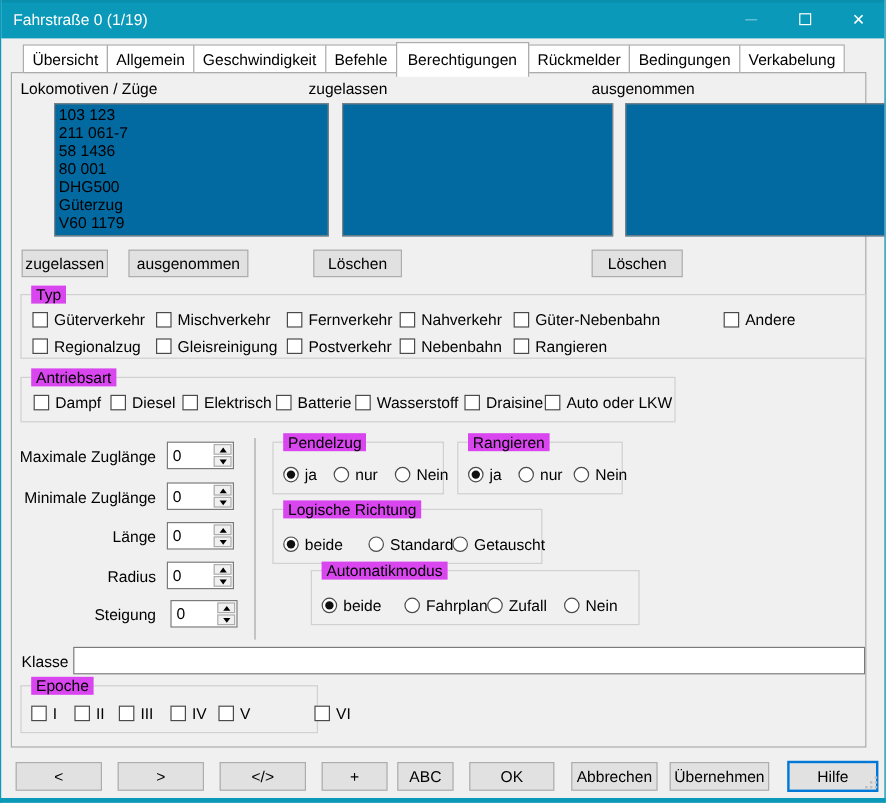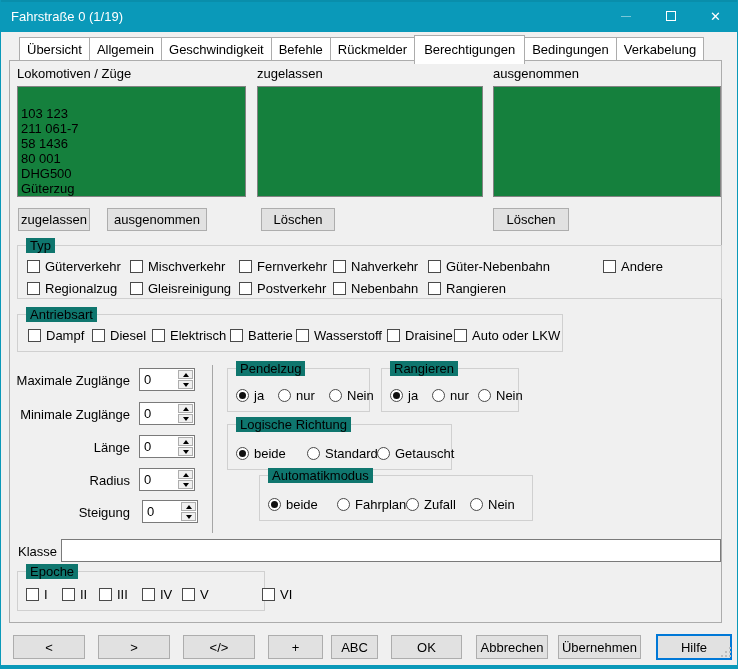--- a/index.html
+++ b/index.html
@@ -18,26 +18,26 @@
   .glyph-max { width:10px; height:10px; border:1px solid #fff; }
   .glyph-close { color:#fff; font-size:13px; line-height:1; }
   
   .tabbar { position:absolute; top:34px; left:18px; height:28px; display:flex; align-items:flex-end; z-index:3; }
   .tab { height:24px; margin-bottom:1px; margin-right:-1px; background:#fff; border:1px solid #acacac;
     padding:0 7px; display:flex; align-items:center; white-space:nowrap; }
   .tab.active { height:29px; margin-bottom:-2px; padding:0 9px 2px; z-index:4; position:relative; border-bottom:none; }
   
   .frame { position:absolute; left:8px; top:60px; width:713px; height:563px; border:1px solid #acacac; background:#f0f0f0; }
   .lbl { position:absolute; white-space:nowrap; }
-  .listbox { position:absolute; background:#15803d; border:1px solid #828282; padding:19px 0; overflow:hidden; }
+  .listbox { position:absolute; background:#0369a1; border:1px solid #828282; padding:1px 0; overflow:hidden;margin-left:28px; }
   .listbox .li { padding:0 3px; line-height:15px; white-space:nowrap; }
   .btn { position:absolute; background:#e1e1e1; border:1px solid #adadad;
     display:flex; align-items:center; justify-content:center; font-size:13px; white-space:nowrap; }
   .group { position:absolute; border:1px solid #d0d0d0; }
-  .legend { position:absolute; top:-8px; left:8px; background:#0f766e; padding:0 4px; line-height:15px; white-space:nowrap; }
+  .legend { position:absolute; top:-8px; left:8px; background:#d946ef; padding:0 4px; line-height:15px; white-space:nowrap; }
   .cb-item, .radio-opt { position:absolute; display:flex; align-items:center; gap:5px; height:15px; white-space:nowrap; }
   .cb { width:13px; height:13px; border:1px solid #4a4a4a; background:#fff; flex:none; }
   .radio { width:13px; height:13px; border:1px solid #4a4a4a; border-radius:50%; background:#fff; flex:none; position:relative; }
   .radio.checked::after { content:""; position:absolute; inset:2px; background:#101010; border-radius:50%; }
   .spin-label { position:absolute; left:0; width:120px; text-align:right; white-space:nowrap; }
   .spinner { position:absolute; width:56px; height:23px; background:#fff; border:1px solid #7a7a7a; display:flex; }
   .spinner .val { flex:1; padding:3px 0 0 4px; font-size:13px; }
   .spinner .updown { width:17px; display:flex; flex-direction:column; padding:1px; gap:1px; }
   .spinbtn { flex:1; background:#f0f0f0; border:1px solid #adadad; display:flex; align-items:center; justify-content:center; }
   .arr-up { width:0; height:0; border-left:3px solid transparent; border-right:3px solid transparent; border-bottom:4px solid #000; }
@@ -64,22 +64,22 @@
     <div class="tb-btn">
         <span class="glyph-close">✕</span>
       </div>
   </div>
 
   <div class="tabbar">
     <div class="tab">Übersicht</div>
     <div class="tab">Allgemein</div>
     <div class="tab">Geschwindigkeit</div>
     <div class="tab">Befehle</div>
+    <div class="tab active">Berechtigungen</div>
     <div class="tab">Rückmelder</div>
-    <div class="tab active">Berechtigungen</div>
     <div class="tab">Bedingungen</div>
     <div class="tab">Verkabelung</div>
   </div>
 
   <div class="frame">
 
     <div class="lbl" style="left:7px;top:5px;">Lokomotiven / Züge</div>
     <div class="lbl" style="left:247px;top:5px;">zugelassen</div>
     <div class="lbl" style="left:483px;top:5px;">ausgenommen</div>
 

